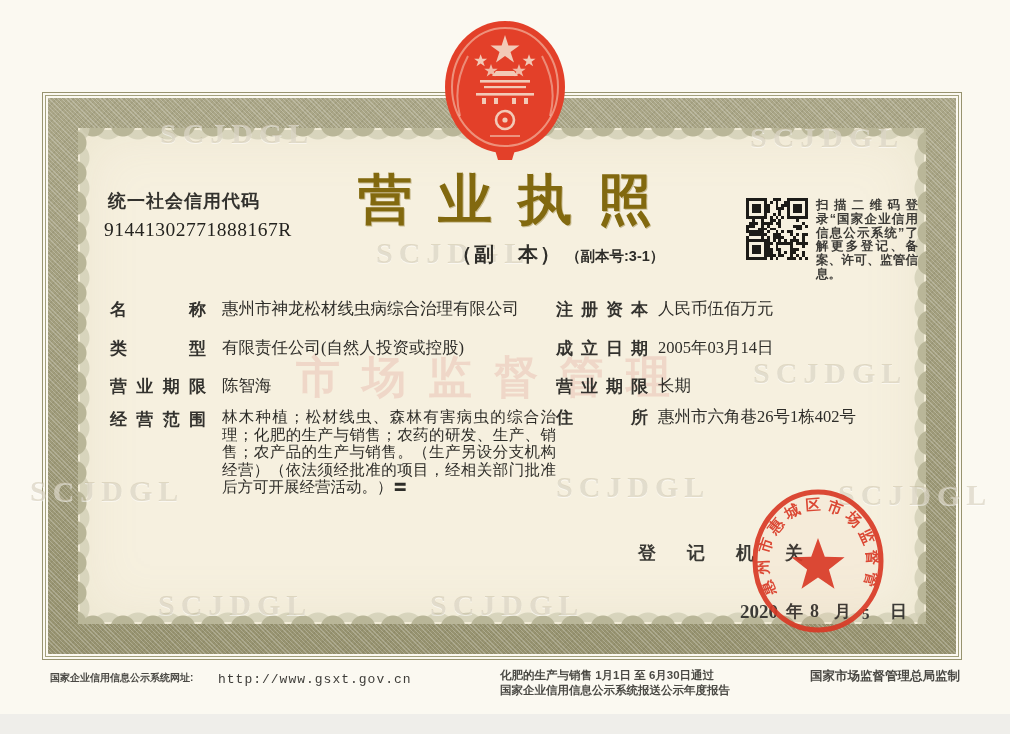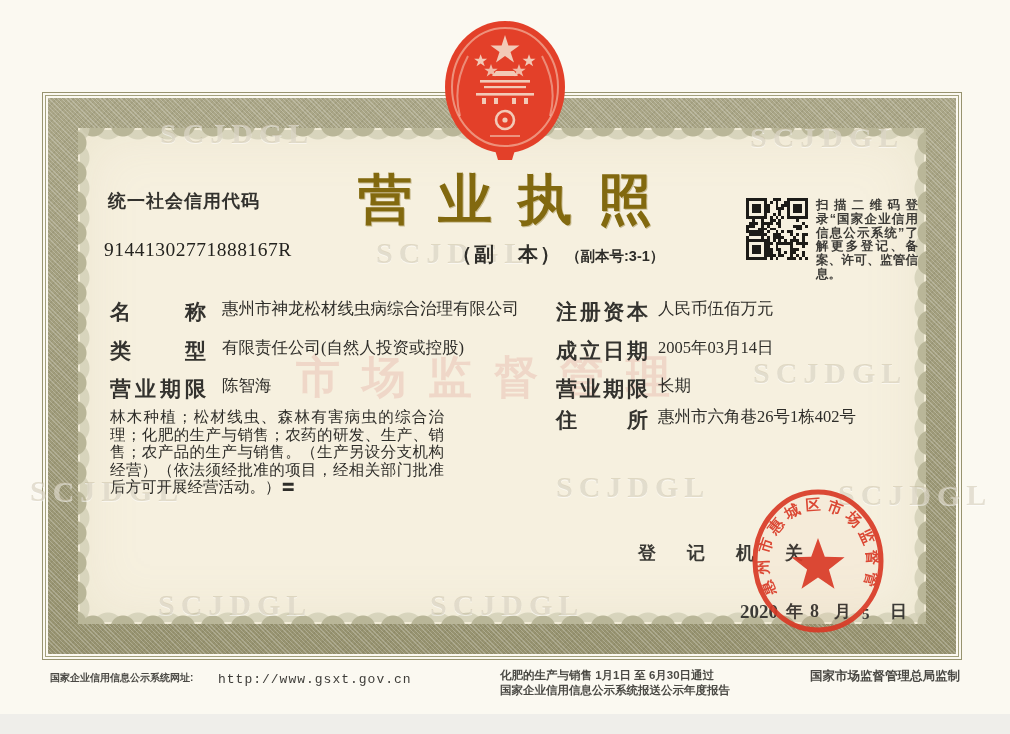--- a/index.html
+++ b/index.html
@@ -45,34 +45,34 @@
       letter-spacing:6px;color:rgba(186,176,146,.38);text-shadow:0 1px 0 rgba(255,255,255,.55);
       z-index:1;white-space:nowrap;}
   #wm-cn{position:absolute;left:296px;top:348px;font-size:44px;font-weight:bold;
       letter-spacing:22px;color:rgba(222,150,140,.28);z-index:1;white-space:nowrap;
       font-family:"Liberation Sans",sans-serif;}
 
   
   .abs{position:absolute;z-index:3;}
   #credit-label{left:108px;top:189px;font-size:18px;font-weight:bold;color:#33322e;letter-spacing:1px;}
   #credit-code{left:104px;top:219px;font-size:19.5px;color:#24231f;
-               font-family:"Liberation Serif",serif;letter-spacing:.5px;margin-top:20px;}
+               font-family:"Liberation Serif",serif;letter-spacing:.5px;}
   #title{left:0;top:164px;width:1010px;text-align:center;font-size:54px;font-weight:bold;
          color:#82690f;letter-spacing:26px;text-indent:26px;
          text-shadow:1px 1px 0 rgba(120,95,10,.35);}
   #subtitle-row{left:452px;top:241px;display:flex;align-items:baseline;color:#2e2d29;}
   #subtitle{font-size:20px;font-weight:bold;letter-spacing:2px;}
   #copy-no{font-size:14.5px;font-weight:bold;margin-left:4px;}
 
   #qr-box{left:746px;top:198px;width:62px;height:62px;background:#f6f0df;}
   #qr-caption{left:816px;top:199px;width:102px;font-size:12.5px;line-height:13.8px;
               font-weight:bold;color:#3c3b37;text-align:justify;}
 
   .row{position:absolute;display:flex;z-index:3;}
-  .lbl{font-weight:bold;color:#33322e;font-size:21px;text-align:justify;text-align-last:justify;
+  .lbl{font-weight:bold;color:#33322e;font-size:17px;text-align:justify;text-align-last:justify;
        flex:none;}
   .val{color:#2e2d29;font-size:16.5px;font-family:"Liberation Serif",serif;}
   .row-l{left:110px;width:470px;}
   .row-l .lbl{width:96px;margin-right:16px;}
   .row-r{left:556px;width:420px;}
   .row-r .lbl{width:92px;margin-right:10px;}
   #biz-scope-val{width:334px;font-size:15.5px;line-height:17.5px;text-align:justify;}
 
   #registrar{left:638px;top:541px;font-size:18px;font-weight:bold;letter-spacing:13px;
              color:#3a3934;white-space:nowrap;}
@@ -318,20 +318,21 @@
   </div>
   <div class="row row-l" style="top:337px">
     <span class="lbl">类型</span>
     <span class="val">有限责任公司(自然人投资或控股)</span>
   </div>
   <div class="row row-l" style="top:375px">
     <span class="lbl">营业期限</span>
     <span class="val">陈智海</span>
   </div>
   <div class="row row-l" style="top:408px">
+    <span class="lbl">经营范围</span>
     <span class="val" id="biz-scope-val">林木种植；松材线虫、森林有害病虫的综合治理；化肥的生产与销售；农药的研发、生产、销售；农产品的生产与销售。（生产另设分支机构经营）（依法须经批准的项目，经相关部门批准后方可开展经营活动。）〓</span>
   </div>
 
   <div class="row row-r" style="top:298px">
     <span class="lbl">注册资本</span>
     <span class="val">人民币伍佰万元</span>
   </div>
   <div class="row row-r" style="top:337px">
     <span class="lbl">成立日期</span>
     <span class="val">2005年03月14日</span>

